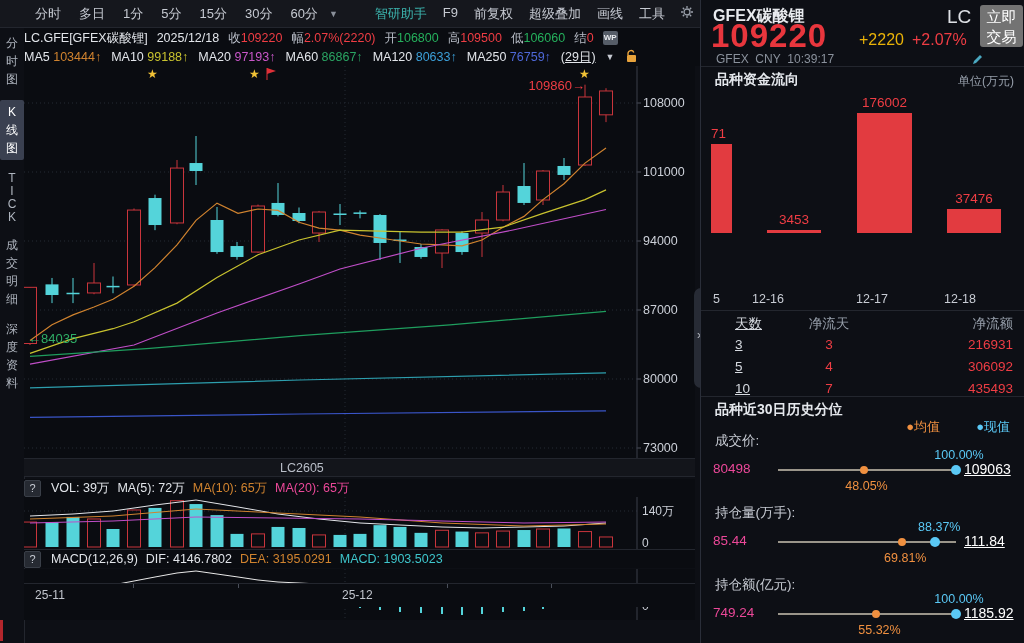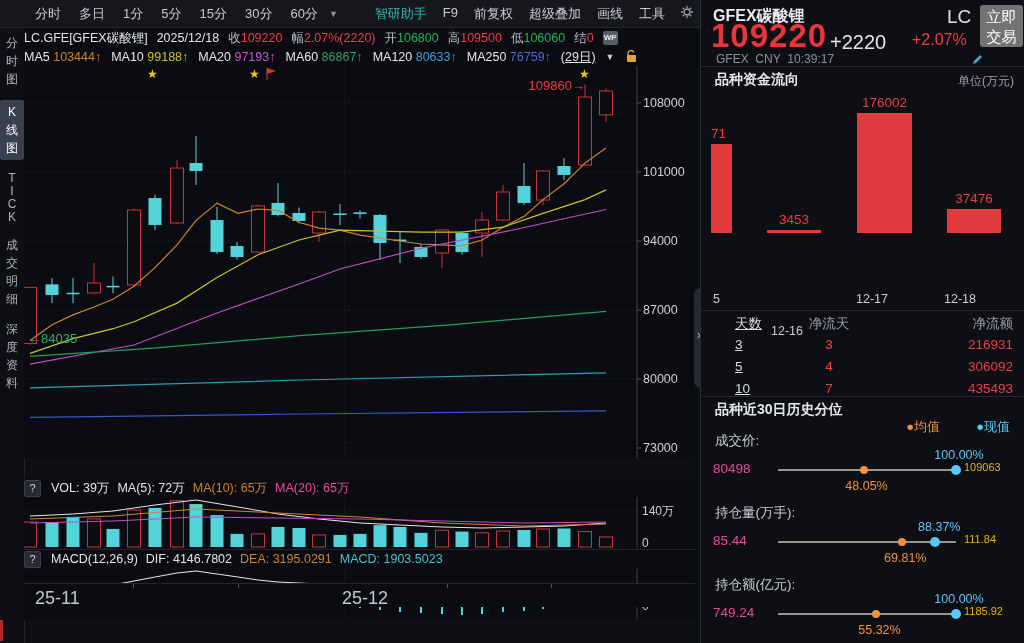--- a/index.html
+++ b/index.html
@@ -29,40 +29,40 @@
   
   .pane{background:#0a0c11;}
   #lc-tab{left:24px;top:458px;width:671px;height:19px;background:#13151b;border-top:1px solid #23262e;
           border-bottom:1px solid #23262e;box-sizing:border-box;font-size:12.5px;color:#b9bec8;}
   #lc-tab span{position:absolute;left:256px;top:2px;}
   .ind-row{left:24px;width:671px;height:18px;display:flex;align-items:center;gap:8px;font-size:12.5px;
            white-space:nowrap;background:#0a0c11;}
   .help-box{display:inline-block;width:15px;height:15px;background:#262a32;border:1px solid #3a3f48;
             color:#c8ccd4;font-size:11px;text-align:center;line-height:15px;border-radius:2px;margin-right:2px;}
   #x-axis{left:24px;top:583px;width:671px;height:23px;border-top:1px solid #23262e;background:#0a0c11;
-          font-size:18px;color:#c2c6ce;}
+          font-size:12px;color:#c2c6ce;}
   .xtick{position:absolute;top:0;width:1px;height:4px;background:#4a4f5a;}
   
   #panel{left:700px;top:0;width:324px;height:643px;background:#0d0f15;border-left:1px solid #2a2e39;box-sizing:border-box;}
   #panel .divider{position:absolute;left:0;width:324px;height:1px;background:#23262e;}
   .big-price{font-size:33px;font-weight:bold;color:#e8363d;letter-spacing:1px;}
   .trade-btn{position:absolute;left:279px;top:5px;width:43px;height:42px;background:#737373;border-radius:3px;
              color:#fff;font-size:15px;text-align:center;line-height:20px;padding-top:2px;box-sizing:border-box;}
   .sec-title{font-size:14px;font-weight:bold;color:#e4e7ec;}
   .bar-label{position:absolute;color:#ef3d44;font-size:13.5px;}
   .fbar{position:absolute;background:#e23b40;}
   .date-lbl{position:absolute;top:0;color:#c8ccd4;font-size:12.5px;}
   .tbl-row{position:absolute;left:0;width:324px;display:grid;grid-template-columns:70px 116px 1fr;
            font-size:13.5px;}
   .tbl-row .c1{padding-left:34px;color:#d6dae0;text-decoration:underline;} .tbl-row .c2{text-align:center;} .tbl-row .c3{text-align:right;padding-right:12px;}
   .tbl-head{color:#98a0ac;} .tbl-val .c2,.tbl-val .c3{color:#ef3d44;}
   .legend{position:absolute;font-size:13px;}
   .slider-label{position:absolute;left:14px;color:#c6cad2;font-size:13.5px;}
   .slider-min{position:absolute;left:12px;color:#ec4899;font-size:13.5px;}
-  .slider-max{position:absolute;color:#eab308;font-size:11px;}
+  .slider-max{position:absolute;color:#ffffff;font-size:14px;text-decoration:underline;}
   .track{position:absolute;height:2px;background:#9a958a;}
   .dot{position:absolute;border-radius:50%;}
   .pct{position:absolute;transform:translateX(-50%);font-size:12.5px;}
   .pct.cur{color:#5ac8f5;} .pct.avg{color:#f09040;}
   #collapse{left:694px;top:288px;width:15px;height:100px;background:#2c313b;border-radius:7px;opacity:.85;}
   #collapse span{position:absolute;left:3px;top:40px;color:#cfd3da;font-size:12px;}
   #edge-marker{left:0;top:620px;width:3px;height:21px;background:#b3262c;}
 </style>
 </head>
 <body>
@@ -241,20 +241,23 @@
       <polyline points="6,351.4 276,348.0 582,344.9" fill="none" stroke="#3a55c8" stroke-width="1.2"></polyline>
       <text x="123" y="12" fill="#f2c236" font-size="12">★</text>
       <text x="225" y="12" fill="#f2c236" font-size="12">★</text>
       <text x="555" y="12" fill="#f2c236" font-size="12">★</text>
       <line x1="243" y1="2" x2="243" y2="14" stroke="#e03038"></line>
       <path d="M243 2 l9 3 l-9 3 z" fill="#e03038"></path>
       <text x="561" y="24" fill="#ef3d44" font-size="13" text-anchor="end">109860→</text>
       <text x="4" y="277" fill="#2fae66" font-size="13">←84035</text>
     </svg>
 
+  <div id="lc-tab" class="abs">
+    <span>LC2605</span>
+  </div>
 
   <div class="ind-row abs" style="top:479px;">
     <span class="help-box">?</span>
     <span class="white">VOL: 39万</span>
     <span class="white">MA(5): 72万</span>
     <span style="color:#d0832f;">MA(10): 65万</span>
     <span style="color:#ec4899;">MA(20): 65万</span>
   </div>
 
   <svg id="vol-svg" class="abs pane" width="671" height="52" style="left:24px;top:497px;">
@@ -359,21 +362,21 @@
   </div>
 
   <div id="panel" class="abs">
     <span class="abs" style="left:12px;top:6px;font-size:16px;font-weight:bold;color:#e9ebef;">GFEX碳酸锂</span>
     <span class="abs" style="left:246px;top:6px;font-size:19px;color:#dde0e5;">LC</span>
     <div class="trade-btn">
       <div>立即</div>
       <div>交易</div>
     </div>
     <span class="abs big-price" style="left:10px;top:17px;">109220</span>
-    <span class="abs" style="left:129px;top:31px;font-size:20px;color:#e5e5e5;">+2220</span>
+    <span class="abs" style="left:158px;top:31px;font-size:16px;color:#eab308;">+2220</span>
     <span class="abs" style="left:211px;top:31px;font-size:16px;color:#ef3d44;">+2.07%</span>
     <span class="abs" style="left:15px;top:52px;font-size:12px;color:#8a919c;">
       <span>GFEX</span>&nbsp;&nbsp;<span>CNY</span>&nbsp;&nbsp;<span>10:39:17</span>
     </span>
     <span class="abs" style="left:270px;top:53px;">
       <svg width="13" height="13" viewBox="0 0 13 13">
           <path d="M2 11l1-3 6-6 2 2-6 6-3 1z" fill="#4aa8c0"></path>
         </svg>
     </span>
     <div class="divider" style="top:66px;"></div>
@@ -385,21 +388,21 @@
         <span class="bar-label" style="left: 10px; top: 126px; transform: none;">71</span>
         <div class="fbar" style="left: 66px; top: 230px; width: 54px; height: 3px;"></div>
         <span class="bar-label" style="left: 93px; top: 212px; transform: translateX(-50%);">3453</span>
         <div class="fbar" style="left: 156px; top: 113px; width: 55px; height: 120px;"></div>
         <span class="bar-label" style="left: 183.5px; top: 95px; transform: translateX(-50%);">176002</span>
         <div class="fbar" style="left: 246px; top: 209px; width: 54px; height: 24px;"></div>
         <span class="bar-label" style="left: 273px; top: 191px; transform: translateX(-50%);">37476</span>
       </div>
     <div id="fund-dates" class="abs" style="left:0;top:292px;width:324px;height:16px;">
         <span class="date-lbl" style="left: 12px;">5</span>
-        <span class="date-lbl" style="left: 70px; margin-top: 32px;">12-16</span>
+        <span class="date-lbl" style="left: 51px;">12-16</span>
         <span class="date-lbl" style="left: 155px;">12-17</span>
         <span class="date-lbl" style="left: 243px;">12-18</span>
       </div>
     <div class="divider" style="top:310px;"></div>
 
     <div id="flow-table">
         <div class="tbl-row tbl-head" style="top: 315px;">
           <span class="c1">天数</span>
           <span class="c2">净流天</span>
           <span class="c3">净流额</span>

